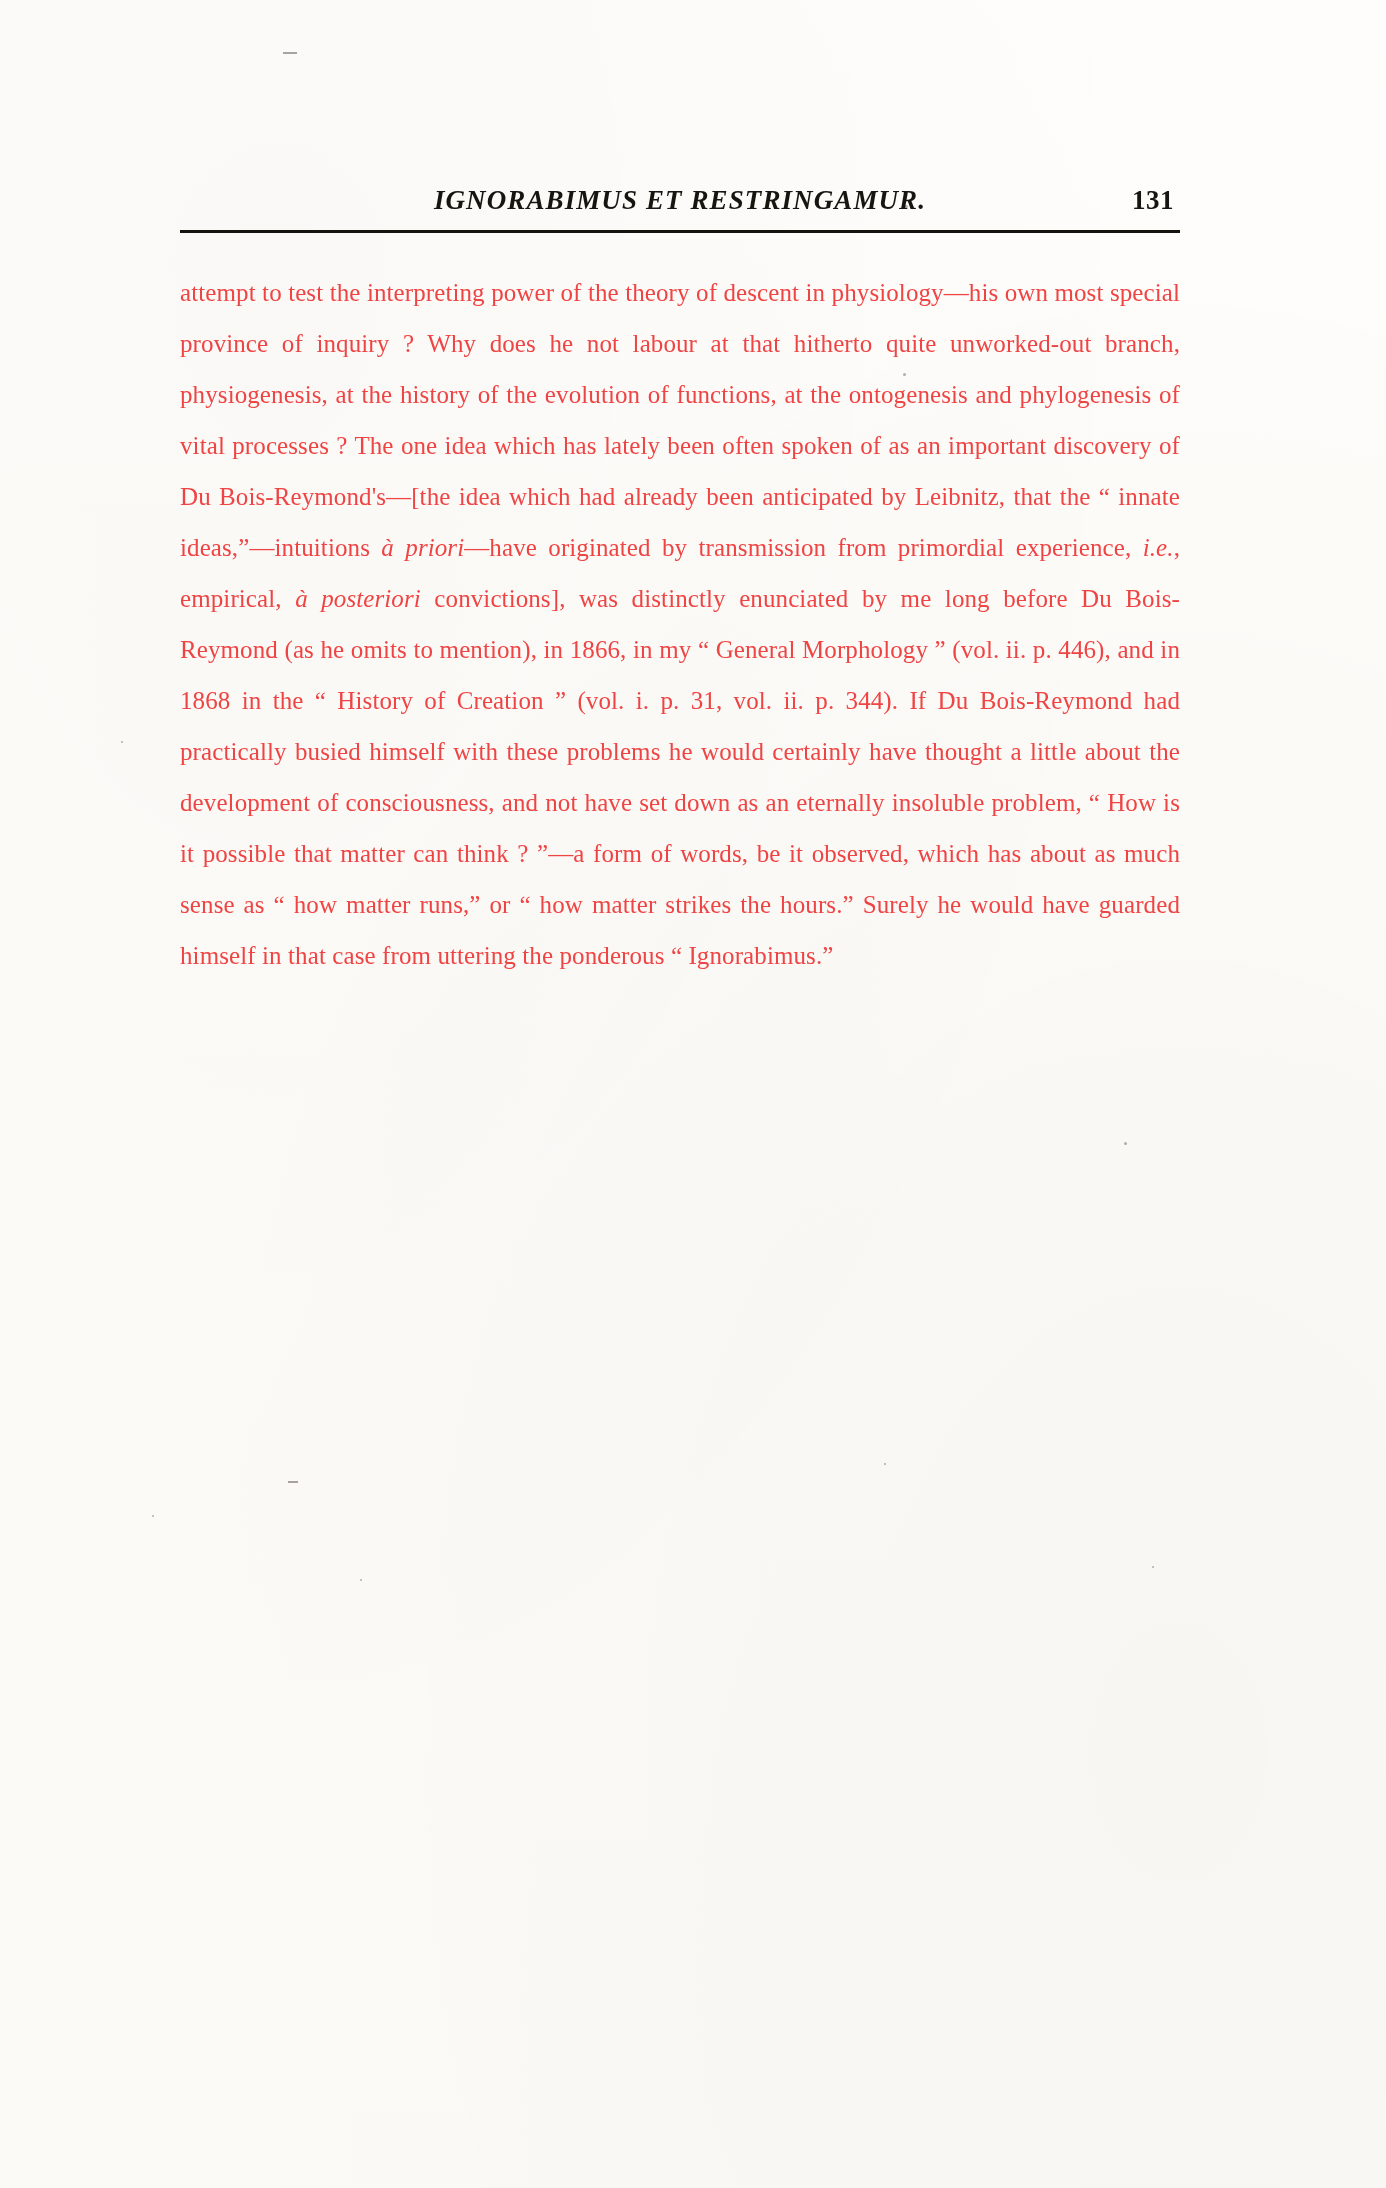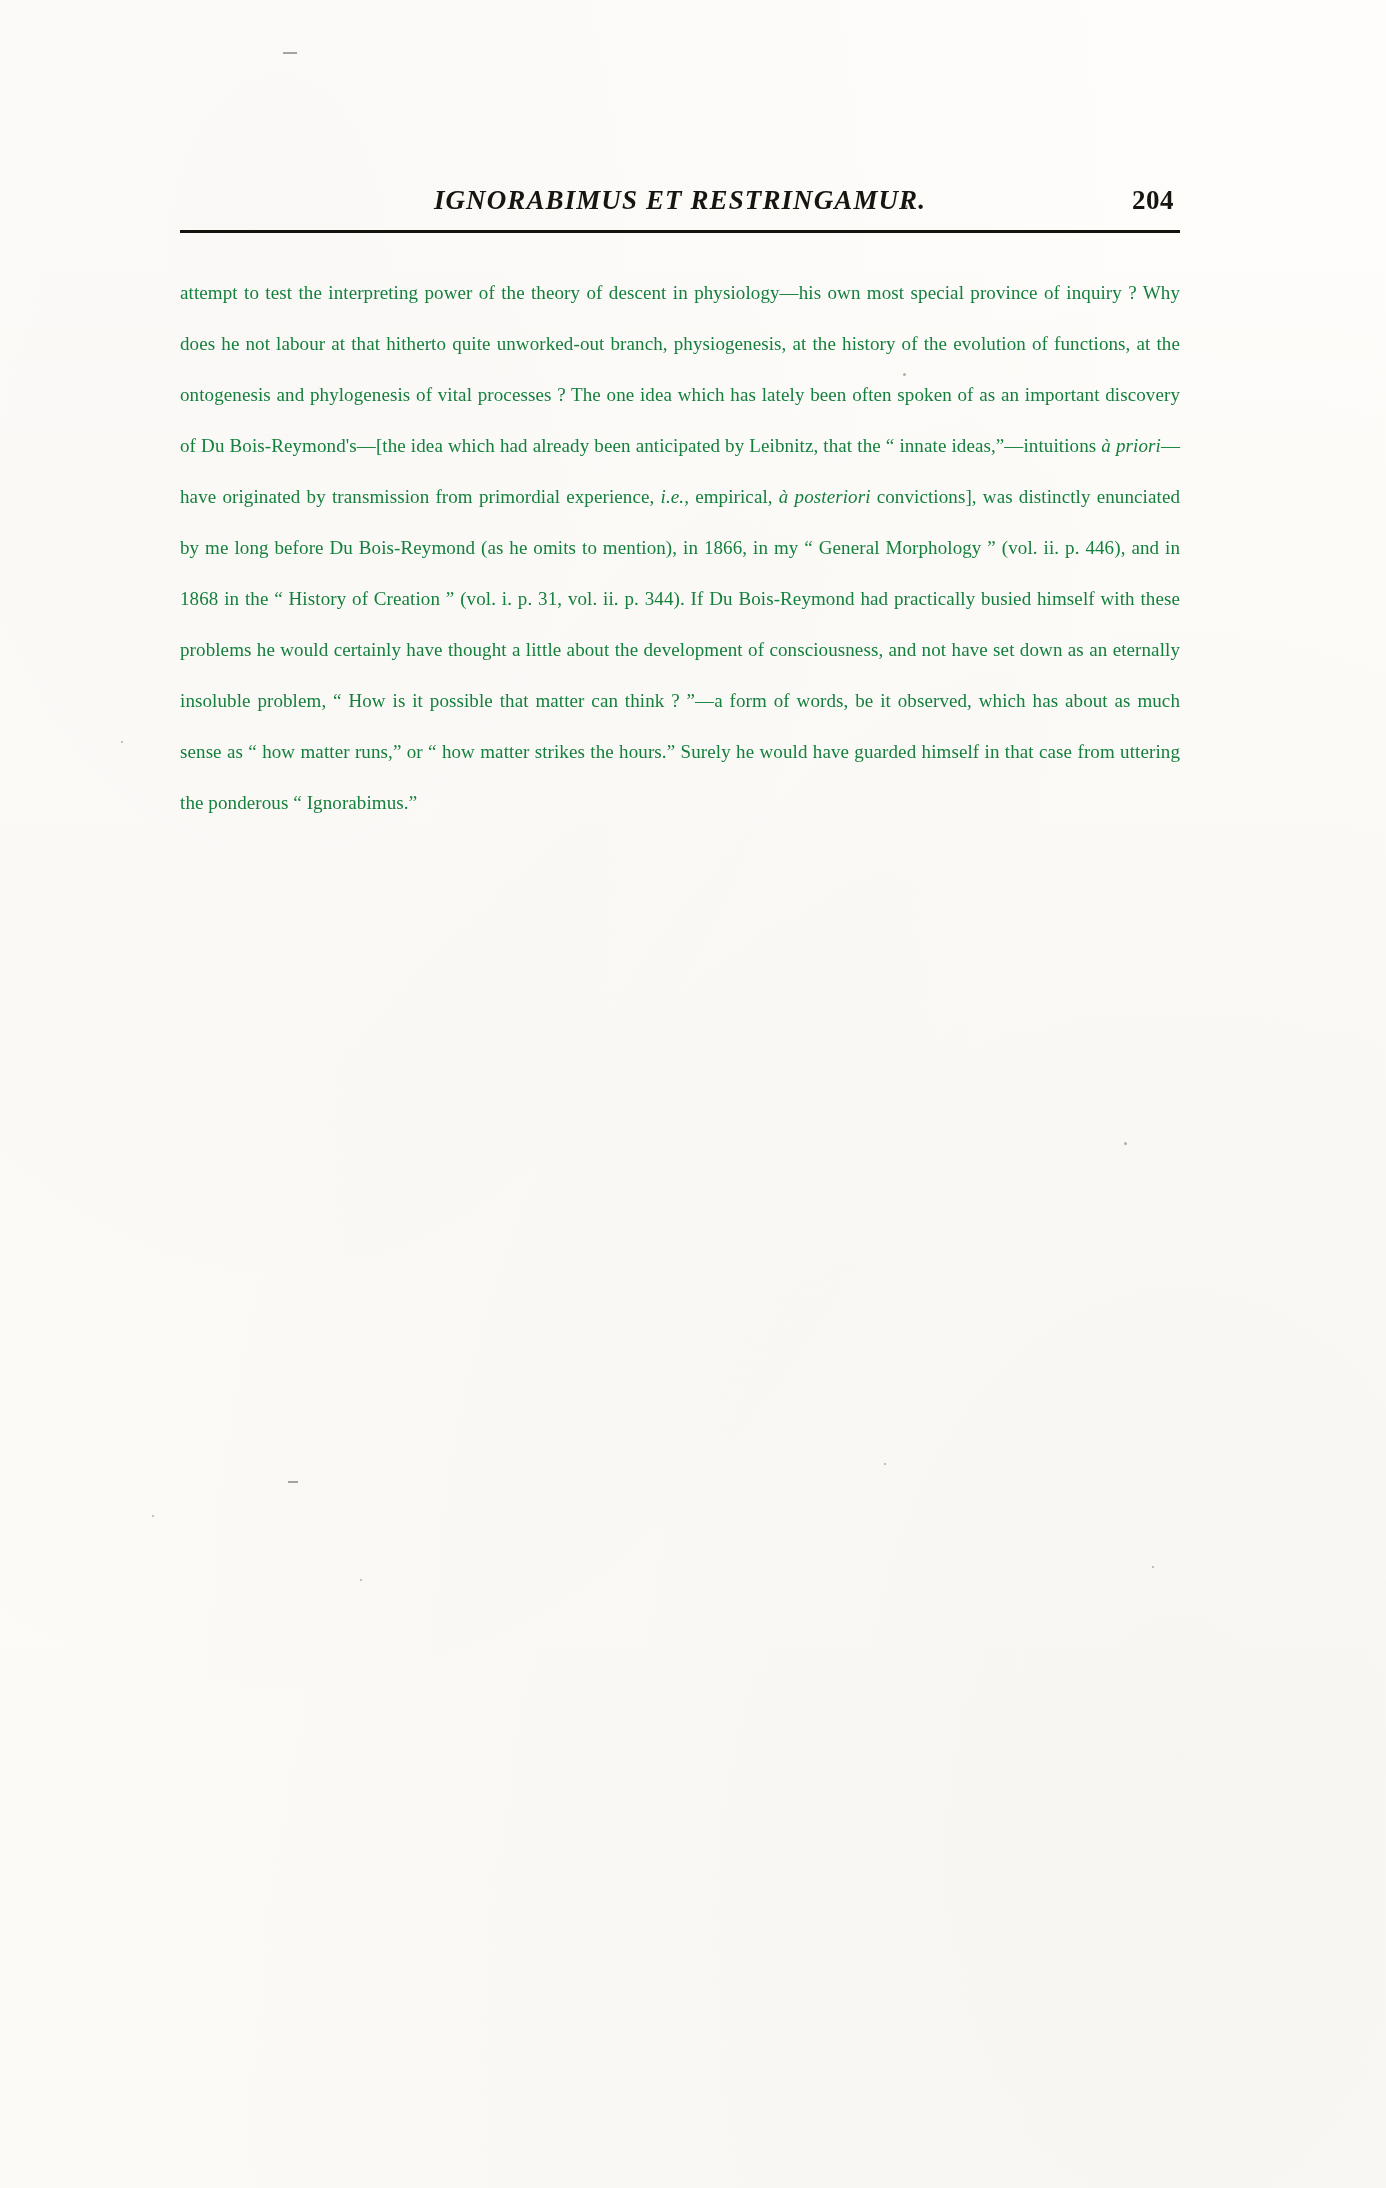--- a/index.html
+++ b/index.html
@@ -71,24 +71,24 @@
   }
 
   .rule {
     height: 3px;
     background: #15130e;
     width: 100%;
     margin-bottom: 34px;
   }
 
   .body-copy {
-    font-size: 19px;
+    font-size: 25px;
     line-height: 51px;
     text-align: justify;
-    color: #15803d;
+    color: #ef4444;
     letter-spacing: 0.1px;
   }
 
   .body-copy p {
     margin: 0;
     text-indent: 0;
   }
   .body-copy p.indent {
     text-indent: 34px;
   }
@@ -129,21 +129,21 @@
   <div class="speckle" style="left:152px; top:1515px; width:2px; height:2px;"></div>
   <div class="dash" style="left:288px; top:1481px; width:10px;"></div>
   <div class="speckle" style="left:884px; top:1463px; width:2px; height:2px;"></div>
   <div class="speckle" style="left:360px; top:1579px; width:2px; height:2px;"></div>
   <div class="speckle" style="left:1152px; top:1566px; width:2px; height:2px;"></div>
 
   <div class="text-block">
 
     <div class="running-head">
       <span class="title">IGNORABIMUS ET RESTRINGAMUR.</span>
-      <span class="folio">204</span>
+      <span class="folio">131</span>
     </div>
 
     <div class="rule"></div>
 
     <div class="body-copy">
         <p><span>attempt to test the interpreting power of the theory of descent in physiology—his own most special province of inquiry ?   Why does he not labour at that hitherto quite unworked-out branch, physiogenesis, at the history of the evolution of functions, at the ontogenesis and phylogenesis of vital processes ?   The one idea which has lately been often spoken of as an important discovery of Du Bois-Reymond's—[the idea which had already been anticipated by Leibnitz, that the “ innate ideas,”—intuitions </span><i>à priori</i><span>—have originated by transmission from primordial experience, </span><i>i.e.</i><span>, empirical, </span><i>à posteriori</i><span> convictions], was distinctly enunciated by me long before Du Bois-Reymond (as he omits to mention), in 1866, in my “ General Morphology ” (vol. ii. p. 446), and in 1868 in the “ History of Creation ” (vol. i. p. 31, vol. ii. p. 344).   If Du Bois-Reymond had practically busied himself with these problems he would certainly have thought a little about the development of consciousness, and not have set down as an eternally insoluble problem, “ How is it possible that matter can think ? ”—a form of words, be it observed, which has about as much sense as “ how matter runs,” or “ how matter strikes the hours.”   Surely he would have guarded himself in that case from uttering the ponderous “ Ignorabimus.”</span></p>
       </div>
 
   </div>
 </div>

